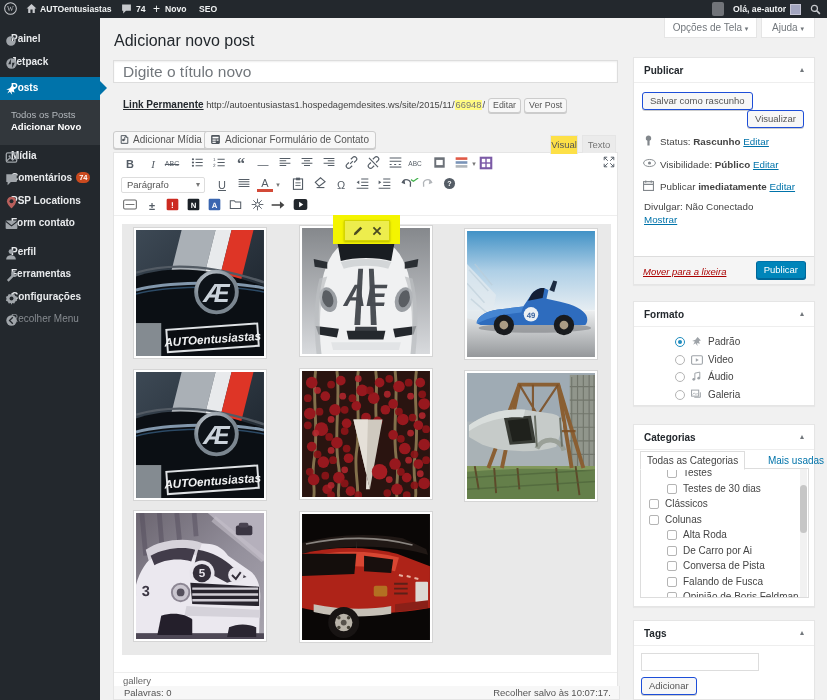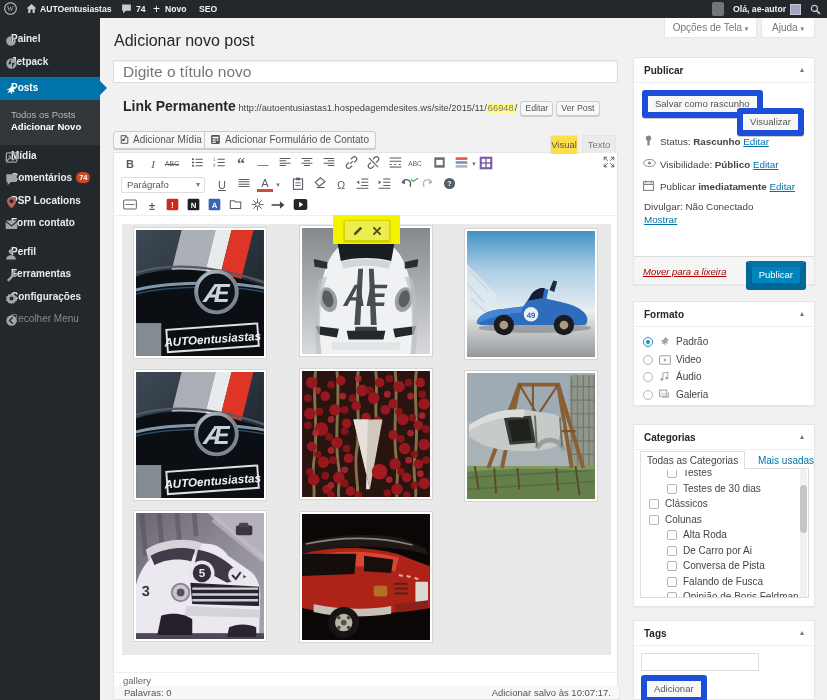--- a/index.html
+++ b/index.html
@@ -27,21 +27,21 @@
 .scrtab { position:absolute; top:18px; height:20px; background:#fff; border:1px solid #e5e5e5; border-top:none; font-size:10px; color:#72777c; line-height:19px; text-align:center; z-index:30; }
 
 
 h1 { position:absolute; left:114px; top:32px; font-size:16px; font-weight:400; color:#23282d; }
 
 
 #titlein { position:absolute; left:113px; top:60px; width:505px; height:23px; background:#fff; border:1px solid #ddd; box-shadow:inset 0 1px 2px rgba(0,0,0,.07); font-size:15.5px; color:#72777c; line-height:21px; padding-left:9px; }
 
 
 #permalink { position:absolute; left:123px; top:98px; font-size:9.3px; color:#444; white-space:nowrap; }
-#permalink b { color:#23282d; font-size:14px; }
+#permalink b { color:#23282d; font-size:10px;text-decoration:underline; }
 .minibtn { display:inline-block; background:#f7f7f7; border:1px solid #ccc; border-radius:3px; color:#555; font-size:8.8px; padding:1px 4px 2px; margin-left:3px; box-shadow:0 1px 0 #ccc; }
 .hl66 { background:#fffb82; padding:0 1px; }
 
 
 .medbtn { position:absolute; top:131px; height:18px; background:#f7f7f7; border:1px solid #ccc; border-radius:3px; color:#555; font-size:10px; line-height:16px; padding:0 6px 0 5px; box-shadow:0 1px 0 #ccc; white-space:nowrap; }
 
 
 .vt { position:absolute; top:135px; height:18px; font-size:10px; line-height:18px; text-align:center; border:1px solid #e5e5e5; border-bottom:none; z-index:5; }
 #tab-visual { left:550px; width:28px; background:#fde047; color:#555; border-color:#e5e5e5; height:19px; font-size:9.5px; }
 #tab-texto { left:582px; width:34px; background:#ebebeb; color:#777; font-size:9.5px; }
@@ -63,32 +63,32 @@
 #wordcount { position:absolute; left:113px; top:686px; width:507px; height:14px; background:#f7f7f7; border:1px solid #e5e5e5; border-top:none; font-size:9.5px; color:#555; line-height:13px; }
 
 
 #yellowbox { position:absolute; left:333px; top:215px; width:67px; height:29px; background:#f4f400; z-index:20; }
 #yellowin { position:absolute; left:11px; top:5px; width:46px; height:21px; background:#eded4d; border:1px solid #d6d600; box-shadow:0 1px 2px rgba(120,120,0,.5); color:#3a3a2a; }
 
 
 .pbox { position:absolute; left:633px; width:182px; background:#fff; border:1px solid #e5e5e5; box-shadow:0 1px 1px rgba(0,0,0,.04); }
 .pbox h3 { font-size:10px; color:#23282d; padding:7px 0 6px 10px; border-bottom:1px solid #eee; font-weight:700; position:relative; }
 .pbox h3 .tog { position:absolute; right:10px; top:7px; color:#72777c; font-size:8px; font-weight:400; }
-.btn { display:inline-block; background:#f7f7f7; border:6px solid #1d4ed8; border-radius:3px; color:#555; font-size:9.5px; padding:2px 7px 3px; box-shadow:0 1px 0 #ccc; white-space:nowrap; }
+.btn { display:inline-block; background:#f7f7f7; border:1px solid #1d4ed8; border-radius:3px; color:#555; font-size:9.5px; padding:2px 7px 3px; box-shadow:0 1px 0 #ccc; white-space:nowrap; }
 .btn-primary { background:#0085ba; border-color:#0073aa #006799 #006799; color:#fff; font-weight:400; box-shadow:0 1px 0 #006799; }
 .link { color:#0073aa; text-decoration:underline; }
 .redlink { color:#a00;font-style:italic; }
 .prow { position:relative; font-size:9.8px; color:#444; padding:5px 6px 5px 26px; white-space:nowrap; }
 .prow .pic { position:absolute; left:9px; top:4px; width:13px; height:13px; color:#82878c; }
 .pfoot { background:#f5f5f5; border-top:1px solid #ddd; height:28px; position:relative; }
 .radio { display:inline-block; width:10px; height:10px; border:1px solid #b4b4b4; border-radius:50%; background:#fff; vertical-align:-2px; margin-right:6px; position:relative; }
 .radio.sel { border-color:#1e8cbe; }
 .radio.sel:after { content:""; position:absolute; left:2px; top:2px; width:4px; height:4px; border-radius:50%; background:#1e8cbe; }
 .chk { display:inline-block; width:10px; height:10px; border:1px solid #b4b4b4; background:#fff; vertical-align:-2px; margin-right:6px; border-radius:2px; }
-.fmt { font-size:10px; color:#444; height:17.5px; line-height:17.5px; padding-left:9px; white-space:nowrap; }
+.fmt { font-size:10px; color:#444; height:17.5px; line-height:17.5px; padding-left:25px; white-space:nowrap;margin-left:16px; }
 .fmt .fic { display:inline-block; width:12px; height:12px; margin-right:5px; vertical-align:-2px; color:#9ea3a8; }
 .catitem { font-size:10px; color:#444; height:15.5px; line-height:15.5px; white-space:nowrap; }
 </style>
 </head>
 <body>
 
 <div id="adminbar">
   <svg class="abs" style="left:4px;top:2px" width="13" height="13" viewBox="0 0 20 20">
       <circle cx="10" cy="10" r="9" fill="none" stroke="#c8cace" stroke-width="1.6"></circle>
       <text x="10" y="14" font-size="11" fill="#c8cace" text-anchor="middle" font-family="Liberation Serif" opacity="0.99">W</text>
@@ -624,21 +624,21 @@
             <circle cx="38" cy="117" r="1.8" fill="#464238"></circle>
             <circle cx="48" cy="117" r="1.8" fill="#464238"></circle>
         <path d="M96 93 L130 89 L130 97 L96 101 Z" fill="#8a2018"></path>
         <path d="M100 63 l4 1 M108 64 l4 1 M116 66 l4 1" stroke="#e8b0a0" stroke-width="2"></path>
       </svg>
         </div>
     </div>
   </div>
   <div id="statusbar">gallery</div>
 </div>
-<div id="wordcount"><span style="padding-left:10px">Palavras: 0</span><span style="float:right;padding-right:8px">Adicionar salvo às 10:07:17.</span></div>
+<div id="wordcount"><span style="padding-left:10px">Palavras: 0</span><span style="float:right;padding-right:8px">Recolher salvo às 10:07:17.</span></div>
 
 <div id="yellowbox">
     <div id="yellowin">
   <svg style="position:absolute;left:7px;top:4px" width="12" height="12" viewBox="0 0 20 20">
         <path d="M3 17 l1-4 10-10 3 3-10 10z" fill="#4a4a22"></path>
       </svg>
   <svg style="position:absolute;left:26px;top:4px" width="12" height="12" viewBox="0 0 20 20">
         <path d="M4 4 L16 16 M16 4 L4 16" stroke="#4a4a22" stroke-width="3"></path>
       </svg>
 </div>
@@ -695,21 +695,21 @@
             <path d="M17 6 v9 H6" stroke="#9ea3a8" stroke-width="1.8" fill="none"></path>
             <path d="M3 10 l3-3 3 3 2-2 2 2" stroke="#9ea3a8" stroke-width="1.4" fill="none"></path>
           </svg></span>Galeria</div>
   </div>
 </div>
 
 <div class="pbox" style="top:424px;height:183px">
   <h3>Categorias <span class="tog">▴</span></h3>
   <div style="position:absolute;left:6px;top:26px;font-size:10px;white-space:nowrap">
     <span style="display:inline-block;background:#fff;border:1px solid #ddd;border-bottom-color:#fff;padding:3px 6px;color:#444;position:relative;z-index:2">Todas as Categorias</span>
-    <span class="link" style="margin-left:10px;text-decoration:none">Mais usadas</span>
+    <span class="link" style="margin-left:20px;text-decoration:none">Mais usadas</span>
   </div>
   <div style="position:absolute;left:6px;top:43px;width:169px;height:130px;border:1px solid #ddd;background:#fff;overflow:hidden">
     <div style="position:relative;top:-4px">
       <div class="catitem" style="padding-left:26px"><span class="chk"></span>Testes</div>
       <div class="catitem" style="padding-left:26px"><span class="chk"></span>Testes de 30 dias</div>
       <div class="catitem" style="padding-left:8px"><span class="chk"></span>Clássicos</div>
       <div class="catitem" style="padding-left:8px"><span class="chk"></span>Colunas</div>
       <div class="catitem" style="padding-left:26px"><span class="chk"></span>Alta Roda</div>
       <div class="catitem" style="padding-left:26px"><span class="chk"></span>De Carro por Ai</div>
       <div class="catitem" style="padding-left:26px"><span class="chk"></span>Conversa de Pista</div>

